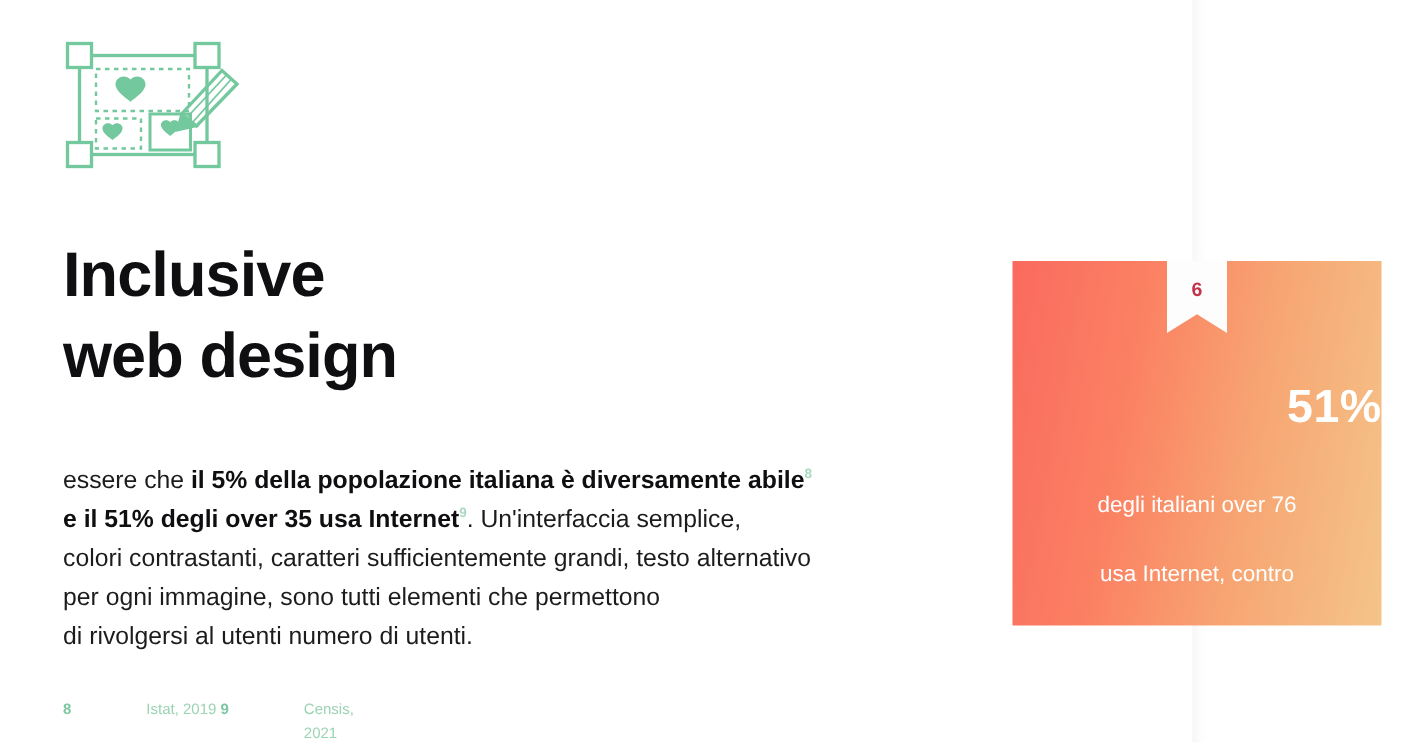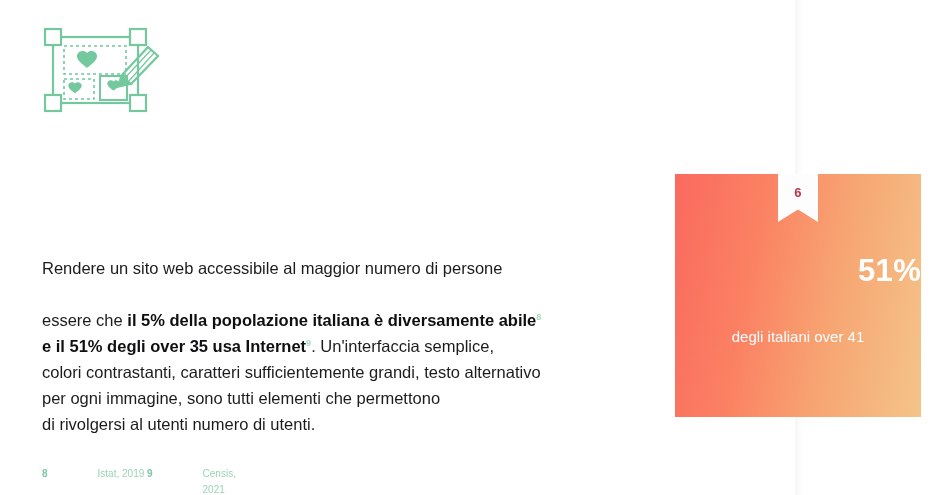--- a/index.html
+++ b/index.html
@@ -202,23 +202,25 @@
 
           <path d="M79 50 L89 58 L76 61 Z" fill="#73c89d" stroke-width="1.6"></path>
         </g>
 
         <path d="M45 27c-3.6-4-10-1.6-10 3.2 0 4.4 6 8.5 10 11.6 4-3.1 10-7.2 10-11.6 0-4.8-6.4-7.2-10-3.2z" fill="#73c89d"></path>
         <path d="M33 57.5c-2.4-2.7-6.7-1.1-6.7 2.1 0 2.9 4 5.7 6.7 7.7 2.7-2 6.7-4.8 6.7-7.7 0-3.2-4.3-4.8-6.7-2.1z" fill="#73c89d"></path>
         <path d="M71.5 55.5c-2.2-2.5-6.2-1-6.2 1.9 0 2.7 3.7 5.3 6.2 7.2 2.5-1.9 6.2-4.5 6.2-7.2 0-2.9-4-4.4-6.2-1.9z" fill="#73c89d"></path>
       </svg>
     </div>
 
+    <h1 class="page-title">Inclusive
+web design</h1>
 
     <div class="body-copy">
-      <span>Rendere un sito web accessibile al maggior numero di persone</span><br>
+      <br>
       <br>
       <span>essere che </span><span class="strong">il 5% della popolazione italiana è diversamente abile</span><sup>8</sup><br>
       <span class="strong">e il 51% degli over 35 usa Internet</span><sup>9</sup><span>. Un'interfaccia semplice,</span><br>
       <span>colori contrastanti, caratteri sufficientemente grandi, testo alternativo</span><br>
       <span>per ogni immagine, sono tutti elementi che permettono</span><br>
       <span>di rivolgersi al utenti numero di utenti.</span>
     </div>
 
     <div class="footnotes">
       <div class="footnote">
@@ -235,20 +237,20 @@
 
   <div class="stat-card">
 
     <div class="ribbon">
       <span class="ribbon-num">6</span>
     </div>
 
     <div class="stat-value">51%</div>
 
     <div class="stat-desc">
-      <span>degli italiani over 41</span><br>
-      <br>
+      <span>degli italiani over 76</span><br>
+      <span>usa Internet, contro</span><br>
       
     </div>
 
   </div>
 
 </div>
 
 </body></html>

